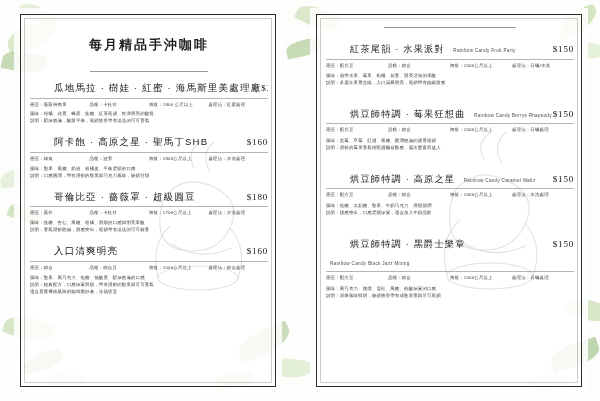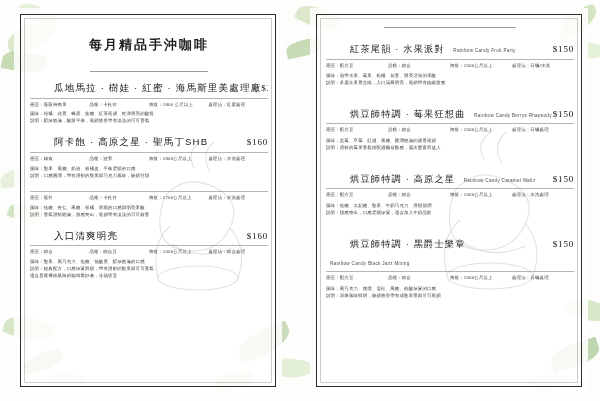--- a/index.html
+++ b/index.html
@@ -223,20 +223,24 @@
           <span class="spec-cell">海拔：1800公尺以上</span>
           <span class="spec-cell">處理法：水洗處理</span>
         </div>
         <div class="notes">
           <div>風味：堅果、黑糖、奶油、柑橘皮、平衡柔順的口感</div>
           <div>說明：口感圓潤，帶有濃郁的堅果與巧克力風味，餘韻甘甜</div>
         </div>
       </div>
 
       <div class="item">
+        <div class="item-head">
+          <span class="item-name">哥倫比亞 · 薔薇罩 · 超級圓豆</span>
+          <span class="item-price">$180</span>
+        </div>
         <div class="item-rule"></div>
         <div class="spec-grid">
           <span class="spec-cell">產區：薇拉</span>
           <span class="spec-cell">品種：卡杜拉</span>
           <span class="spec-cell">海拔：1700公尺以上</span>
           <span class="spec-cell">處理法：水洗處理</span>
         </div>
         <div class="notes">
           <div>風味：焦糖、杏仁、黑糖、柑橘、滑順的口感與明亮果酸</div>
           <div>說明：香氣濃郁飽滿，甜感突出，尾韻帶有淡淡的可可餘香</div>

